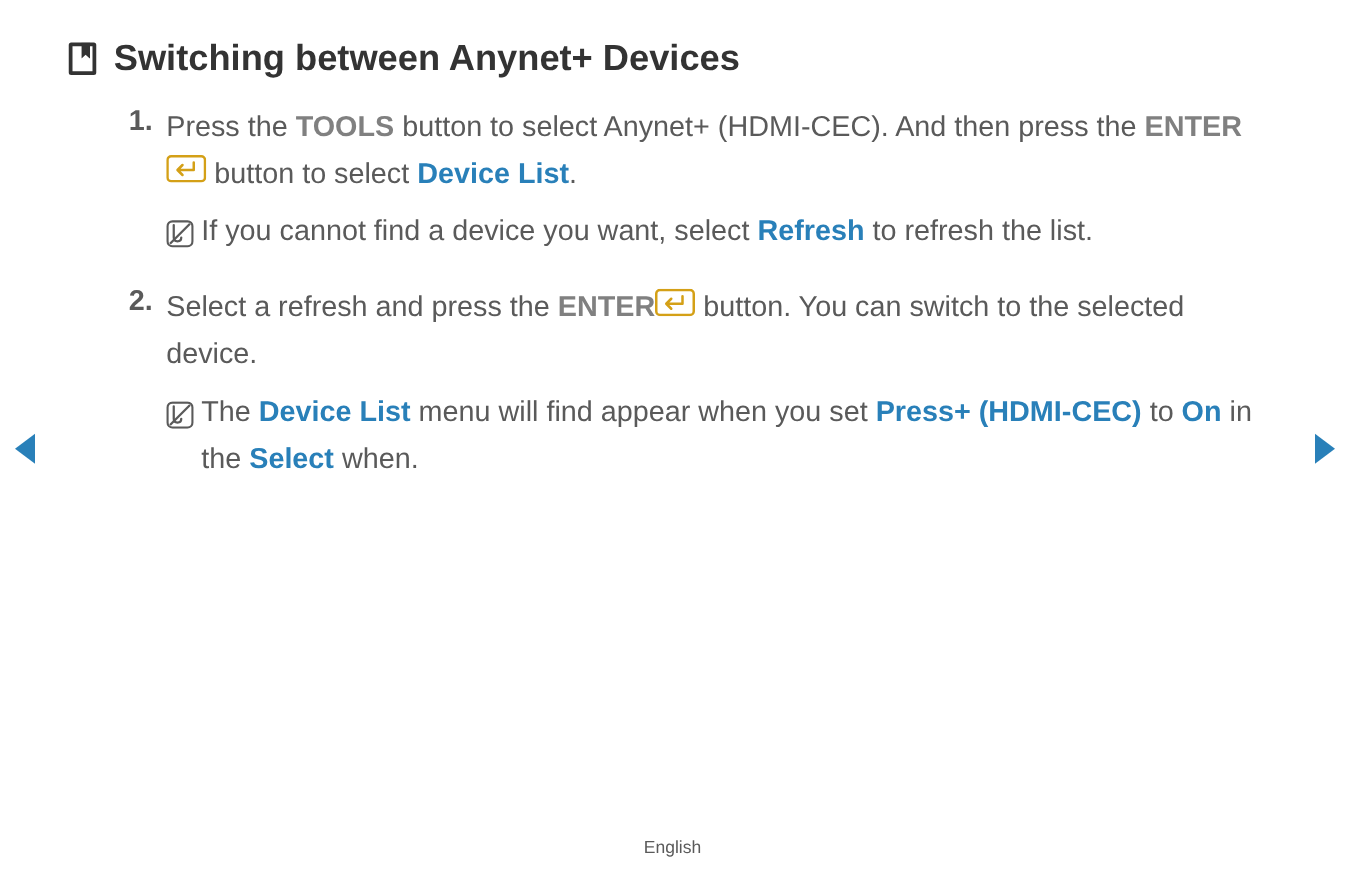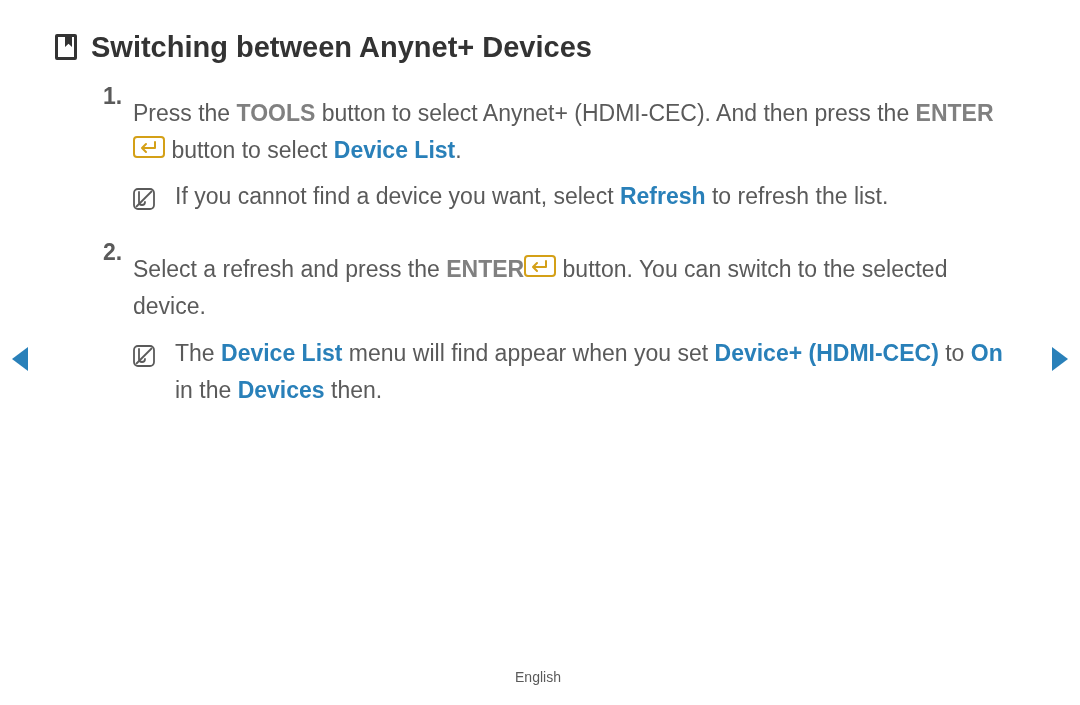--- a/index.html
+++ b/index.html
@@ -62,38 +62,37 @@
       font-weight: bold;
       color: #5a5a5a;
       flex-shrink: 0;
       min-width: 20px;
     }
     .list-body {
       font-size: 23px;
       line-height: 1.6;
       color: #5a5a5a;
       flex: 1;
-      margin-top: 12px;
     }
     .bold-gray {
       font-weight: bold;
       color: #808080;
     }
     .blue-bold {
       color: #2980b9;
       font-weight: bold;
     }
     .enter-icon {
       display: inline-block;
       vertical-align: middle;
       margin-top: -3px;
     }
     .note-row {
       display: flex;
-      gap: 20px;
+      gap: 6px;
       margin-top: 10px;
       margin-bottom: 14px;
     }
     .note-icon {
       width: 22px;
       height: 22px;
       flex-shrink: 0;
       margin-top: 6px;
     }
     .note-text {
@@ -166,21 +165,21 @@
 
         <div class="note-row">
           <div class="note-icon">
             <svg width="22" height="22" viewBox="0 0 22 22">
                 <rect x="1" y="1" width="20" height="20" rx="4" fill="none" stroke="#5a5a5a" stroke-width="1.8"></rect>
                 <path d="M 6 4 L 6 14 Q 6 17 9 17 Q 12 17 12 14" fill="none" stroke="#5a5a5a" stroke-width="1.8" stroke-linecap="round"></path>
                 <line x1="3" y1="19" x2="19" y2="3" stroke="#5a5a5a" stroke-width="1.8"></line>
               </svg>
           </div>
           <div class="note-text">
-            <span>The </span><span class="blue-bold">Device List</span><span> menu will find appear when you set </span><span class="blue-bold">Device+ (HDMI-CEC)</span><span> to </span><span class="blue-bold">On</span><span> in the </span><span class="blue-bold">Devices</span><span> then.</span>
+            <span>The </span><span class="blue-bold">Device List</span><span> menu will find appear when you set </span><span class="blue-bold">Press+ (HDMI-CEC)</span><span> to </span><span class="blue-bold">On</span><span> in the </span><span class="blue-bold">Select</span><span> when.</span>
           </div>
         </div>
       </div>
     </div>
   </div>
 </div>
 
 <div class="nav-left">
   <svg width="22" height="28" viewBox="0 0 22 28">
       <path d="M 20 2 L 4 14 L 20 26 Z" fill="#2980b9"></path>

